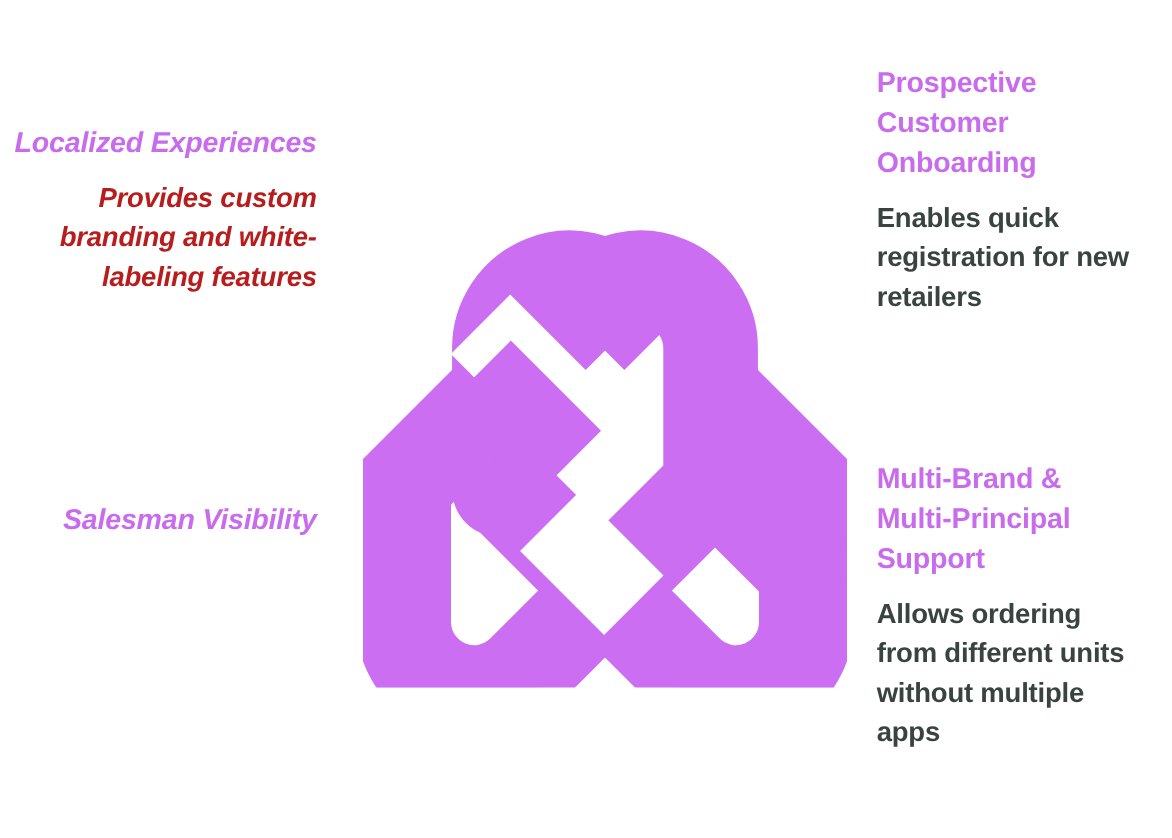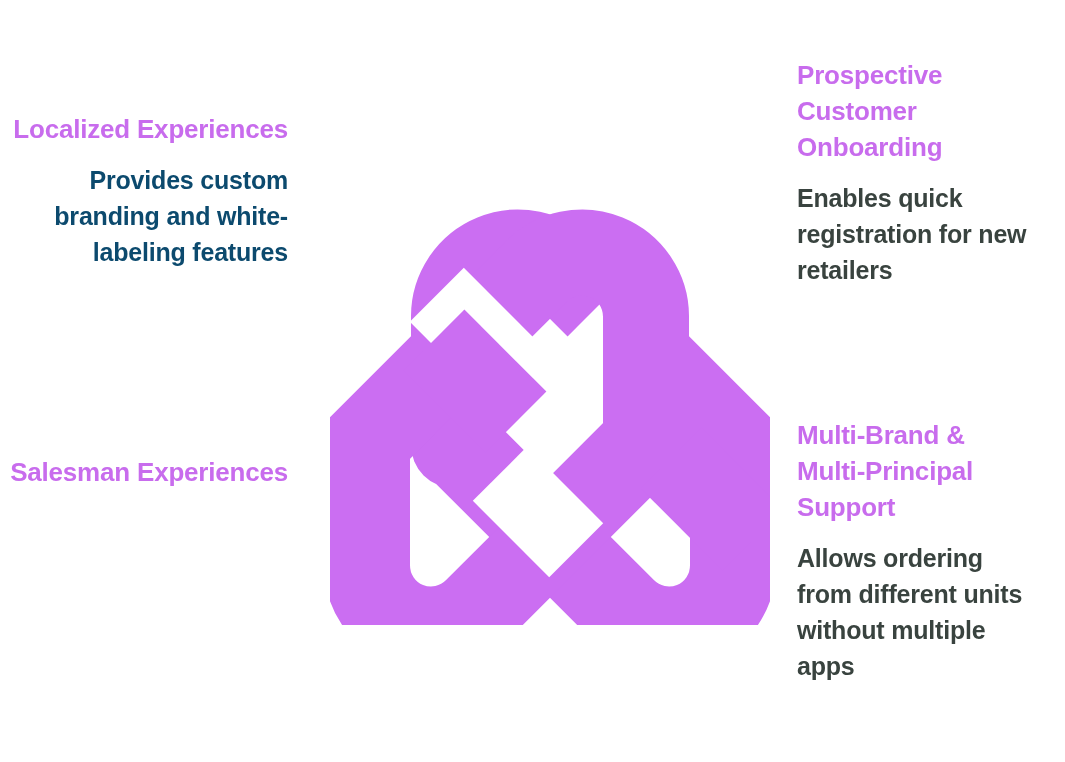--- a/index.html
+++ b/index.html
@@ -35,20 +35,21 @@
   .block .body {
     font-weight: bold;
     font-size: 25px;
     line-height: 1.45;
     letter-spacing: -0.2px;
     margin: 0;
   }
 
   .block.left {
     text-align: right;
+    font-style: italic;
   }
   .block.right {
     text-align: left;
   }
 
   
   #block-localized {
     left: 8px;
     top: 112px;
     width: 280px;
@@ -83,25 +84,25 @@
     height: 100%;
   }
 </style>
 </head>
 <body style="background: rgb(255, 255, 255);">
 
 <div class="canvas">
 
   <div class="block left" id="block-localized" style="text-align: right;">
     <p class="heading" style="color: rgb(200, 108, 237);">Localized Experiences</p>
-    <p class="body" style="color: #0c4a6e;">Provides custom branding and white-labeling features</p>
+    <p class="body" style="color: #b91c1c;">Provides custom branding and white-labeling features</p>
   </div>
 
   <div class="block left" id="block-salesman" style="text-align: right;">
-    <p class="heading" style="color: rgb(200, 108, 237);">Salesman Experiences</p>
+    <p class="heading" style="color: rgb(200, 108, 237);">Salesman Visibility</p>
   </div>
 
   <div class="block right" id="block-onboarding" style="text-align: left;">
     <p class="heading" style="color: rgb(200, 108, 237);">Prospective Customer Onboarding</p>
     <p class="body" style="color: rgb(57, 67, 63);">Enables quick registration for new retailers</p>
   </div>
 
   <div class="block right" id="block-multibrand" style="text-align: left;">
     <p class="heading" style="color: rgb(200, 108, 237);">Multi-Brand &amp; Multi-Principal Support</p>
     <p class="body" style="color: rgb(57, 67, 63);">Allows ordering from different units without multiple apps</p>

